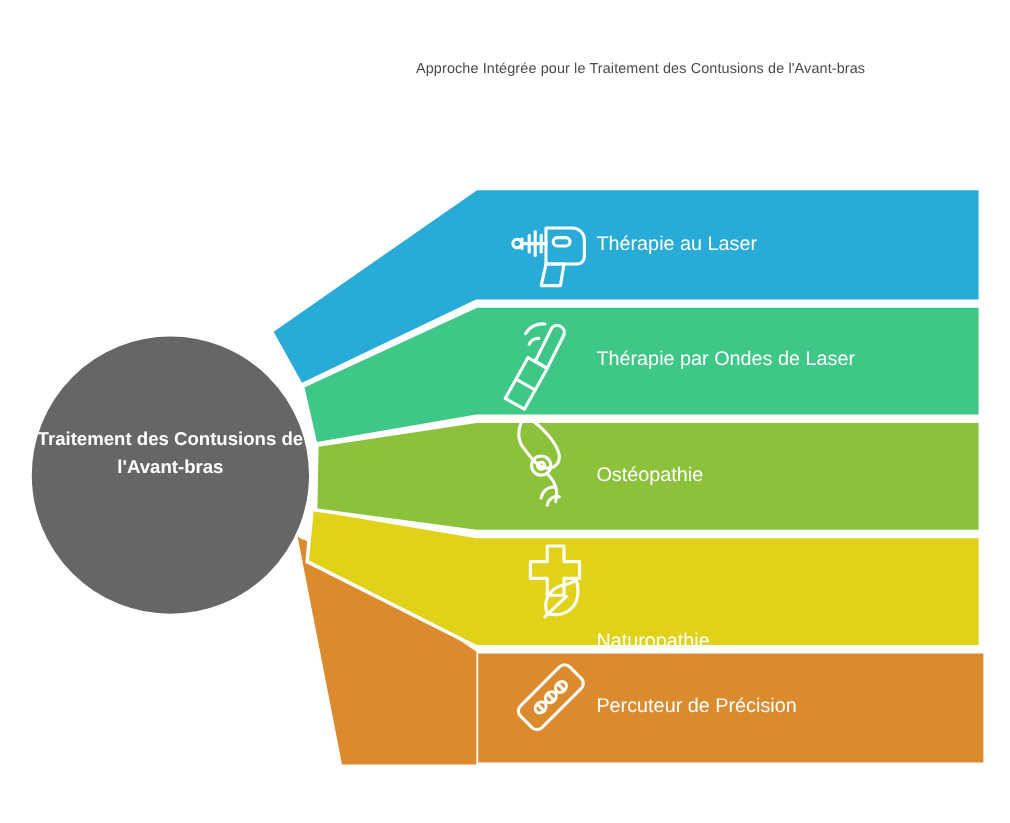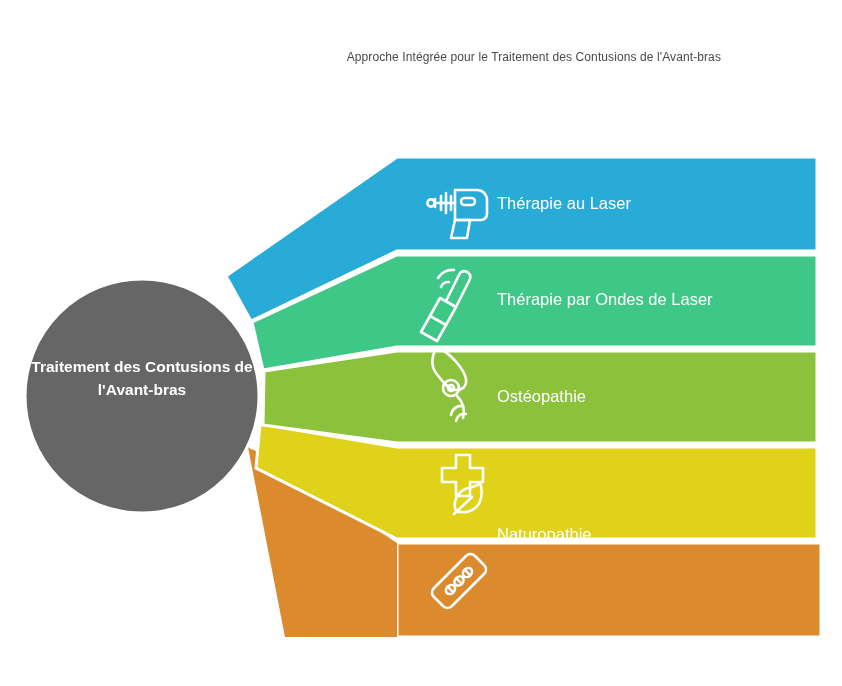--- a/index.html
+++ b/index.html
@@ -150,14 +150,15 @@
     </g>
 
   </svg>
 
   <div class="hub-label">Traitement des Contusions de l'Avant-bras</div>
 
   <div class="band-label l0">Thérapie au Laser</div>
   <div class="band-label l1">Thérapie par Ondes de Laser</div>
   <div class="band-label l2">Ostéopathie</div>
   <div class="band-label l3">Naturopathie</div>
+  <div class="band-label l4">Percuteur de Précision</div>
 
 </div>
 
 </body></html>

